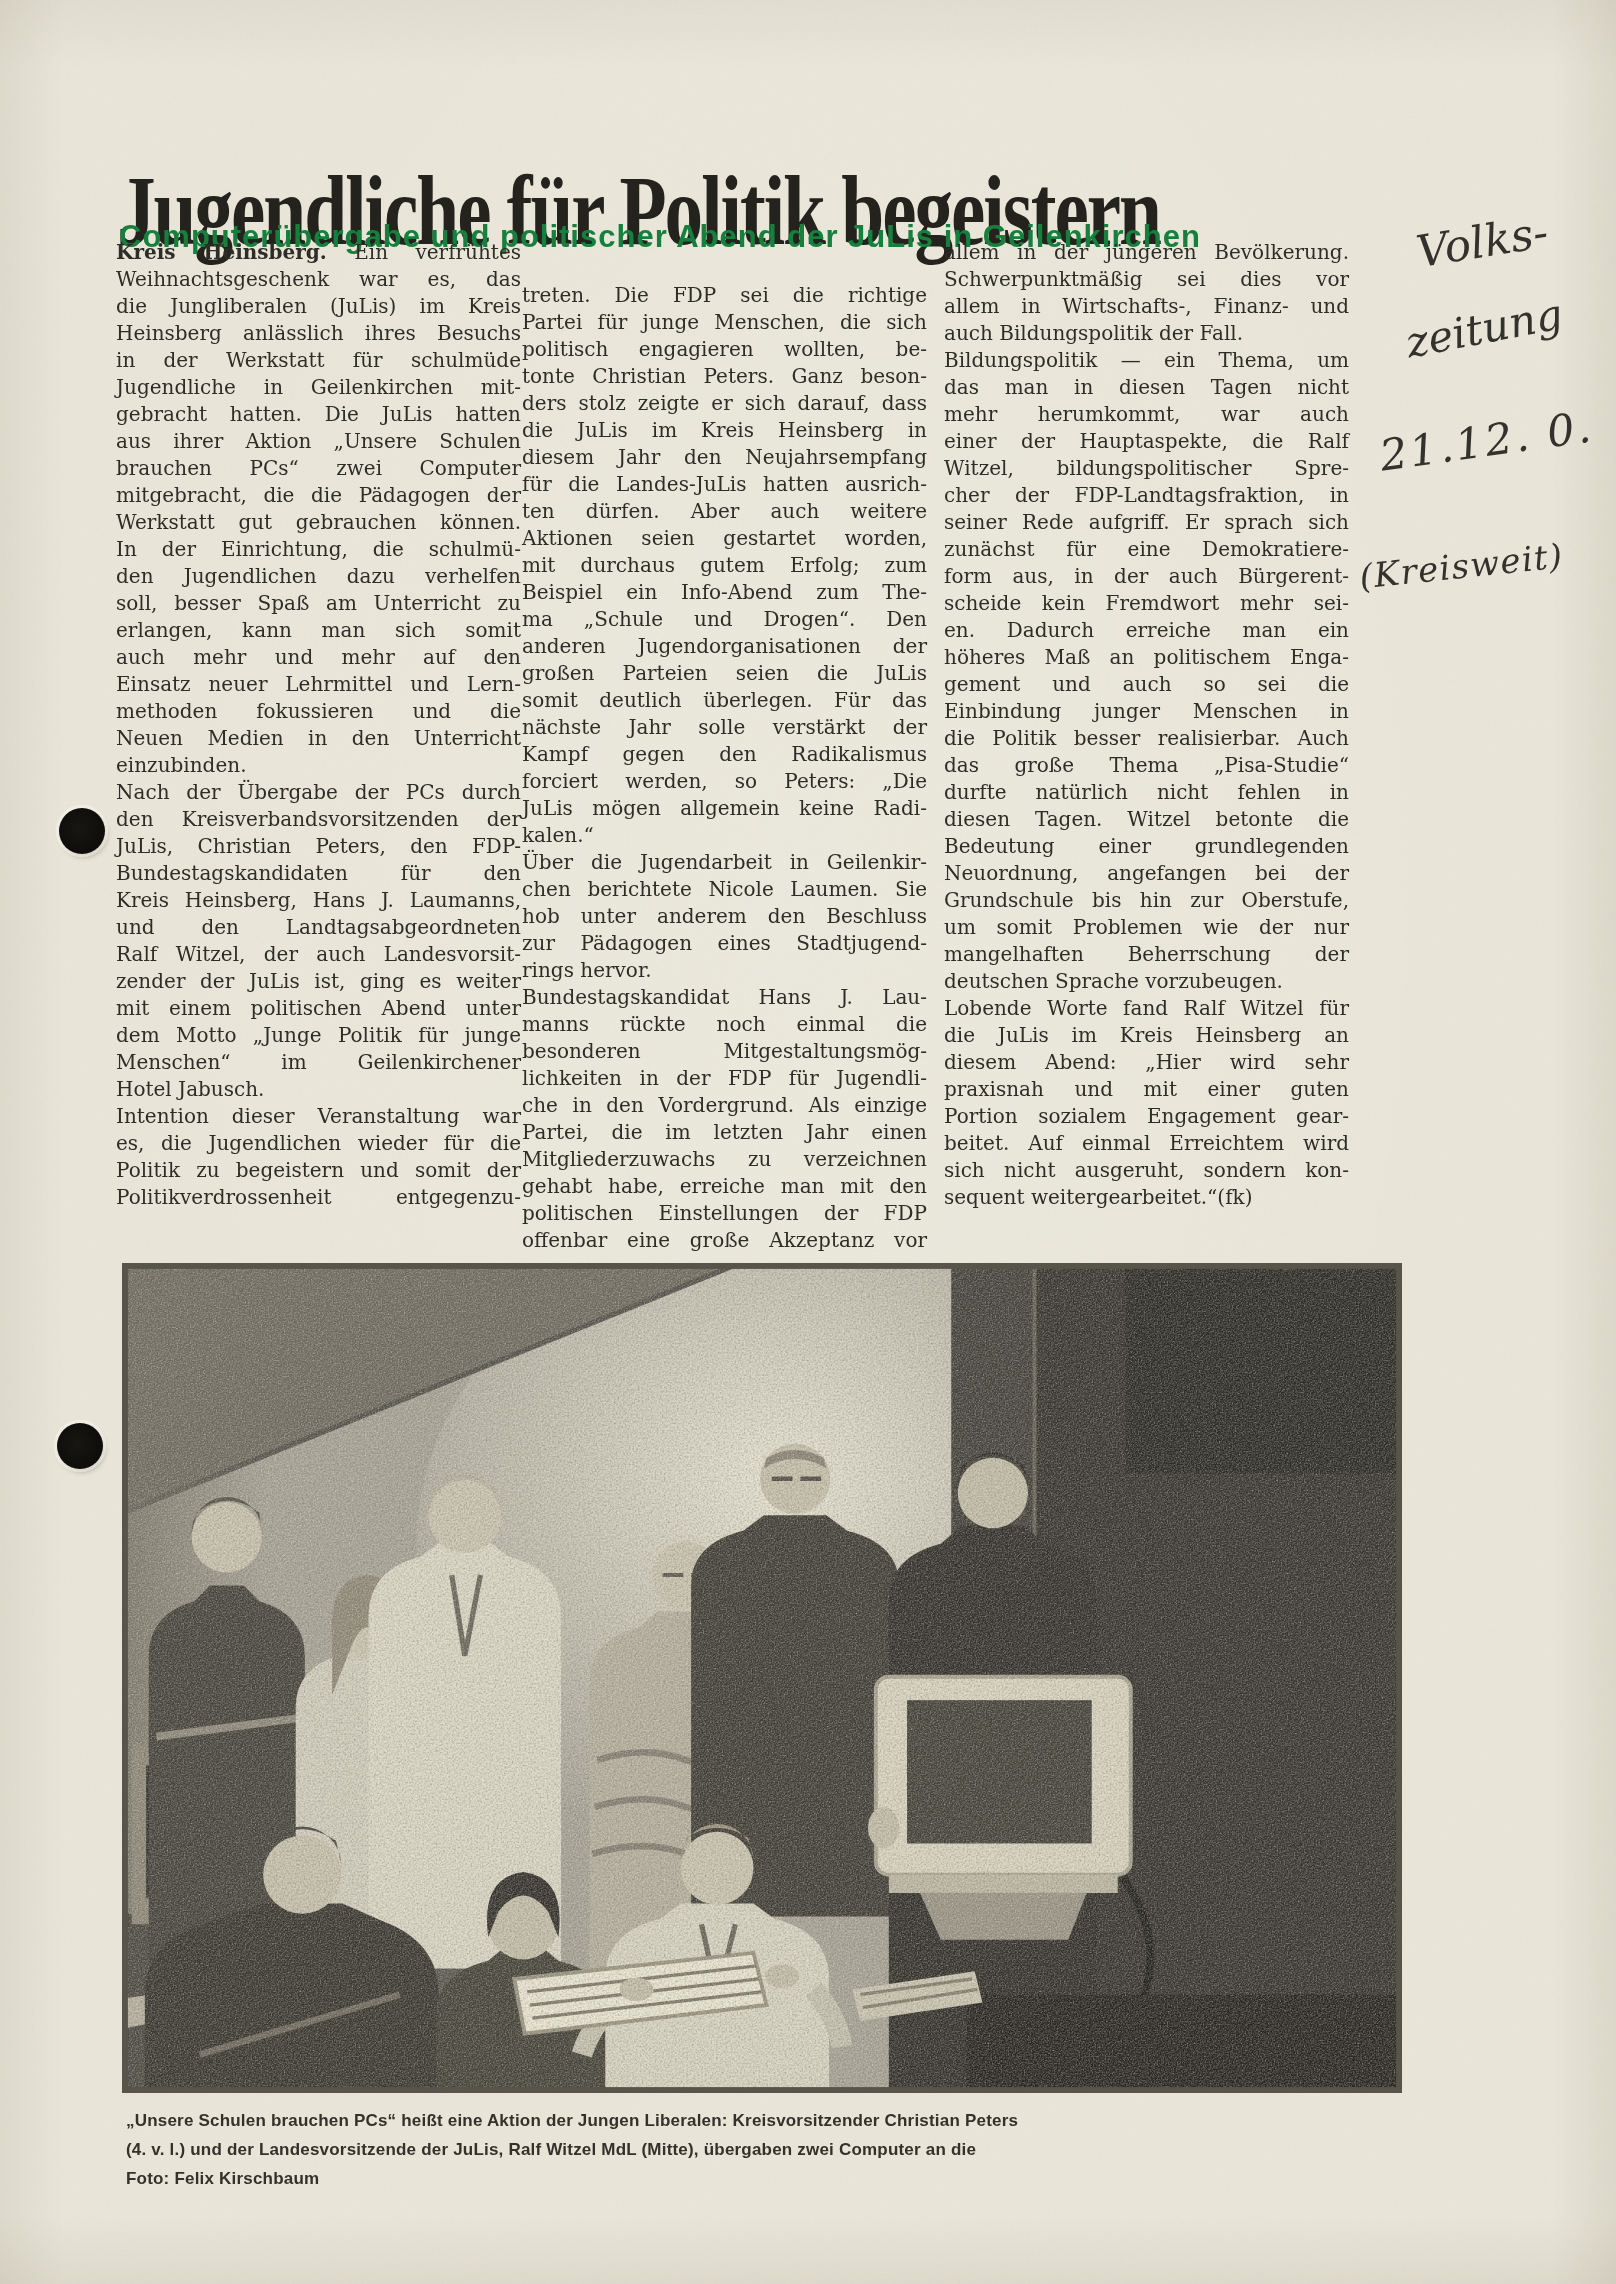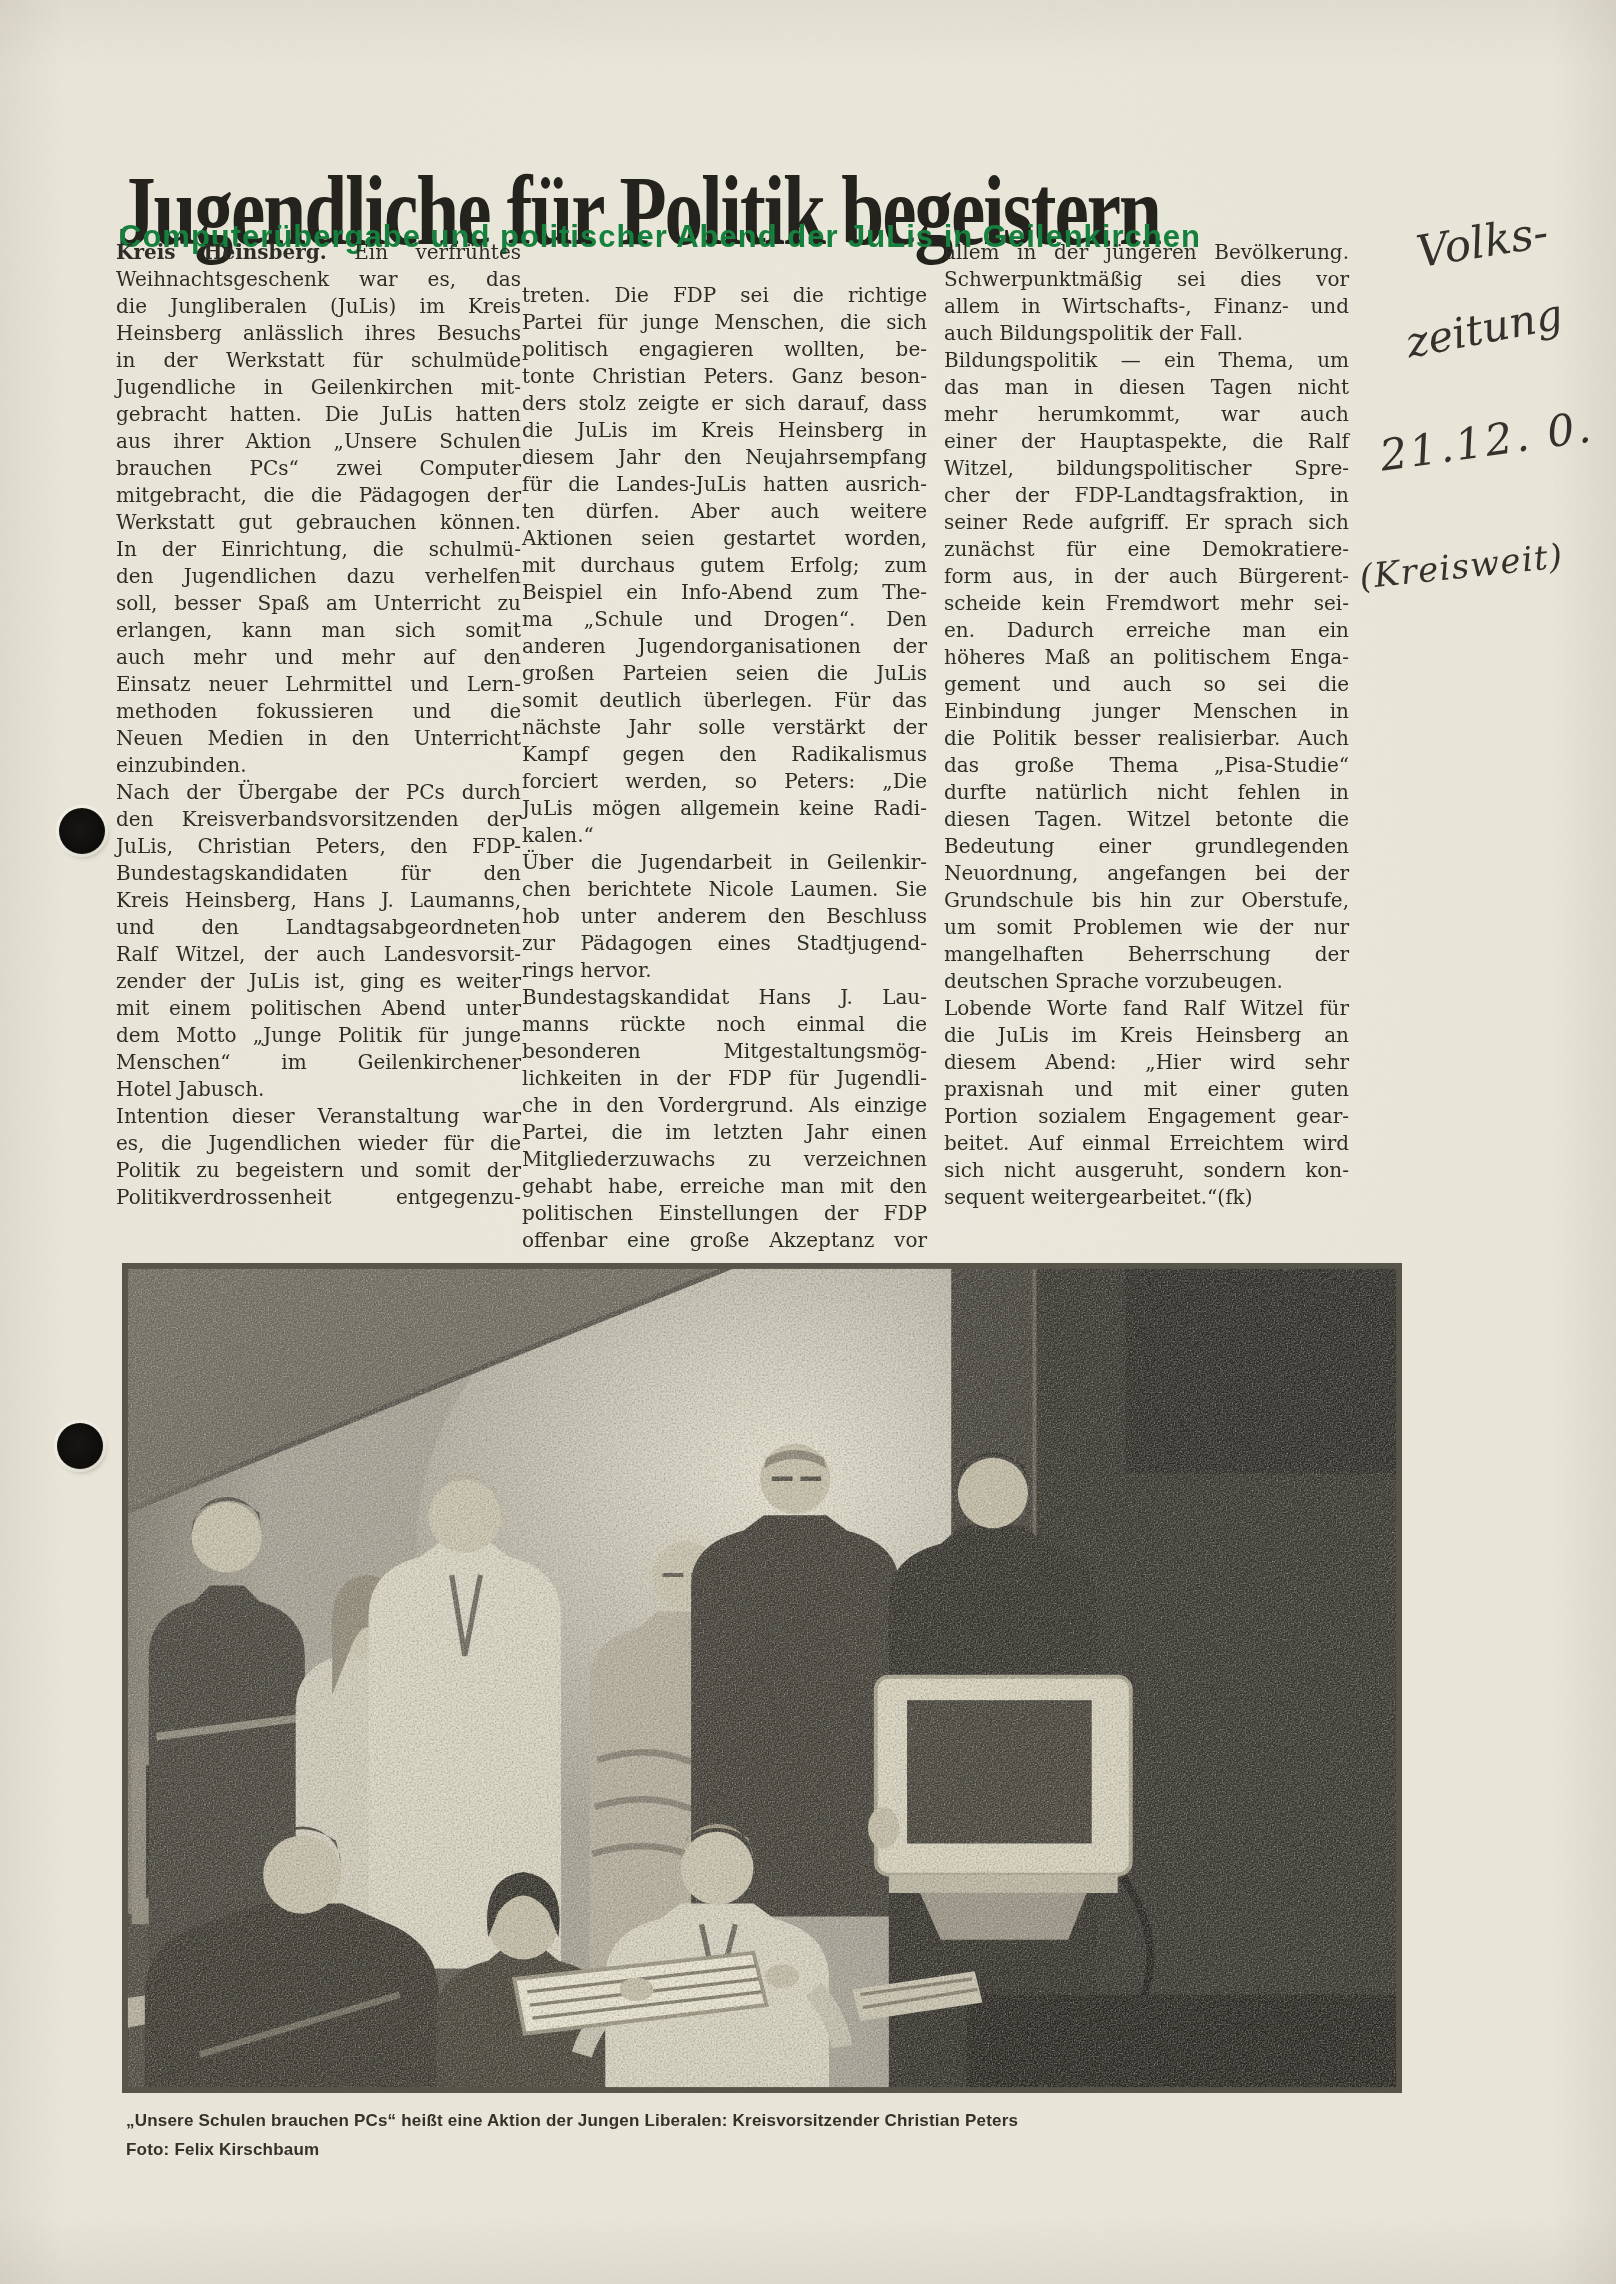--- a/index.html
+++ b/index.html
@@ -326,20 +326,21 @@
     </g>
 
     <rect x="0" y="0" width="981" height="634" filter="url(#speckWhite)" opacity="0.5"></rect>
     <rect x="0" y="0" width="981" height="634" filter="url(#speckBlack)" opacity="0.45"></rect>
     <rect x="1.5" y="1.5" width="978" height="631" fill="none" stroke="#57544a" stroke-width="3"></rect>
   </svg>
 </div>
 
 <div class="caption">
     <div class="cap-line">„Unsere Schulen brauchen PCs“ heißt eine Aktion der Jungen Liberalen: Kreisvorsitzender Christian Peters</div>
+    <div class="cap-line">(4. v. l.) und der Landesvorsitzende der JuLis, Ralf Witzel MdL (Mitte), übergaben zwei Computer an die</div>
     <div class="cap-line last">
       <span>Foto: Felix Kirschbaum</span>
     </div>
   </div>
 
 <svg class="page-noise" width="1616" height="2284" viewBox="0 0 2485 3512">
   <filter id="paperGrain" x="0" y="0" width="100%" height="100%">
     <feTurbulence type="fractalNoise" baseFrequency="0.5" numOctaves="2" seed="3" stitchTiles="stitch"></feTurbulence>
     <feColorMatrix type="matrix" values="0 0 0 0 0.25  0 0 0 0 0.24  0 0 0 0 0.20  0.5 0.5 0.5 0 -0.62"></feColorMatrix>
   </filter>

